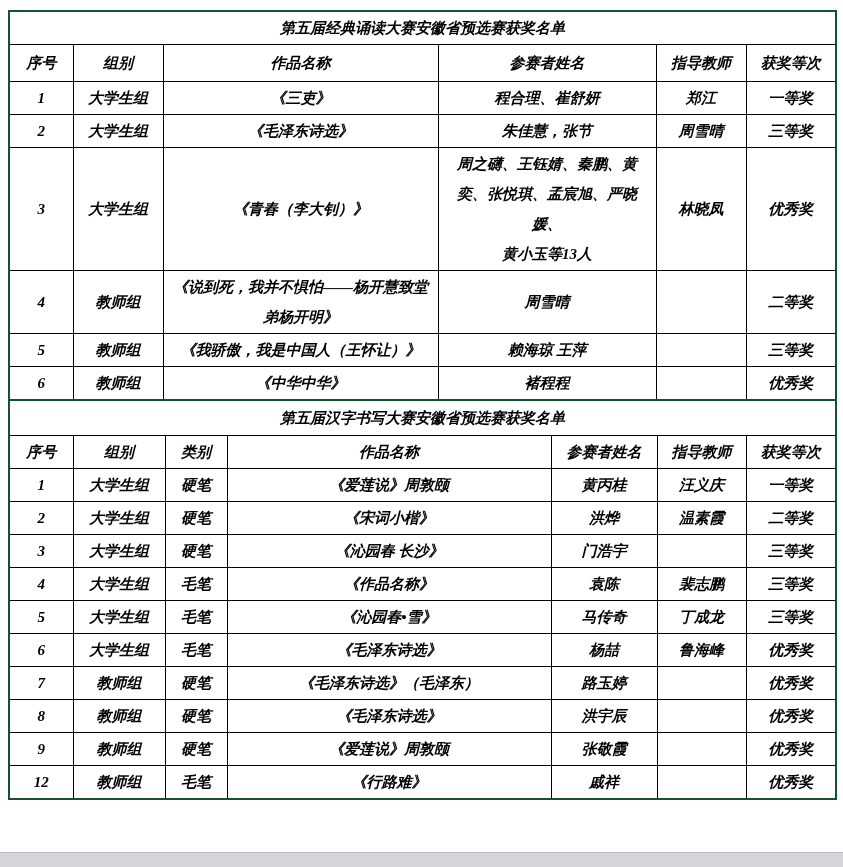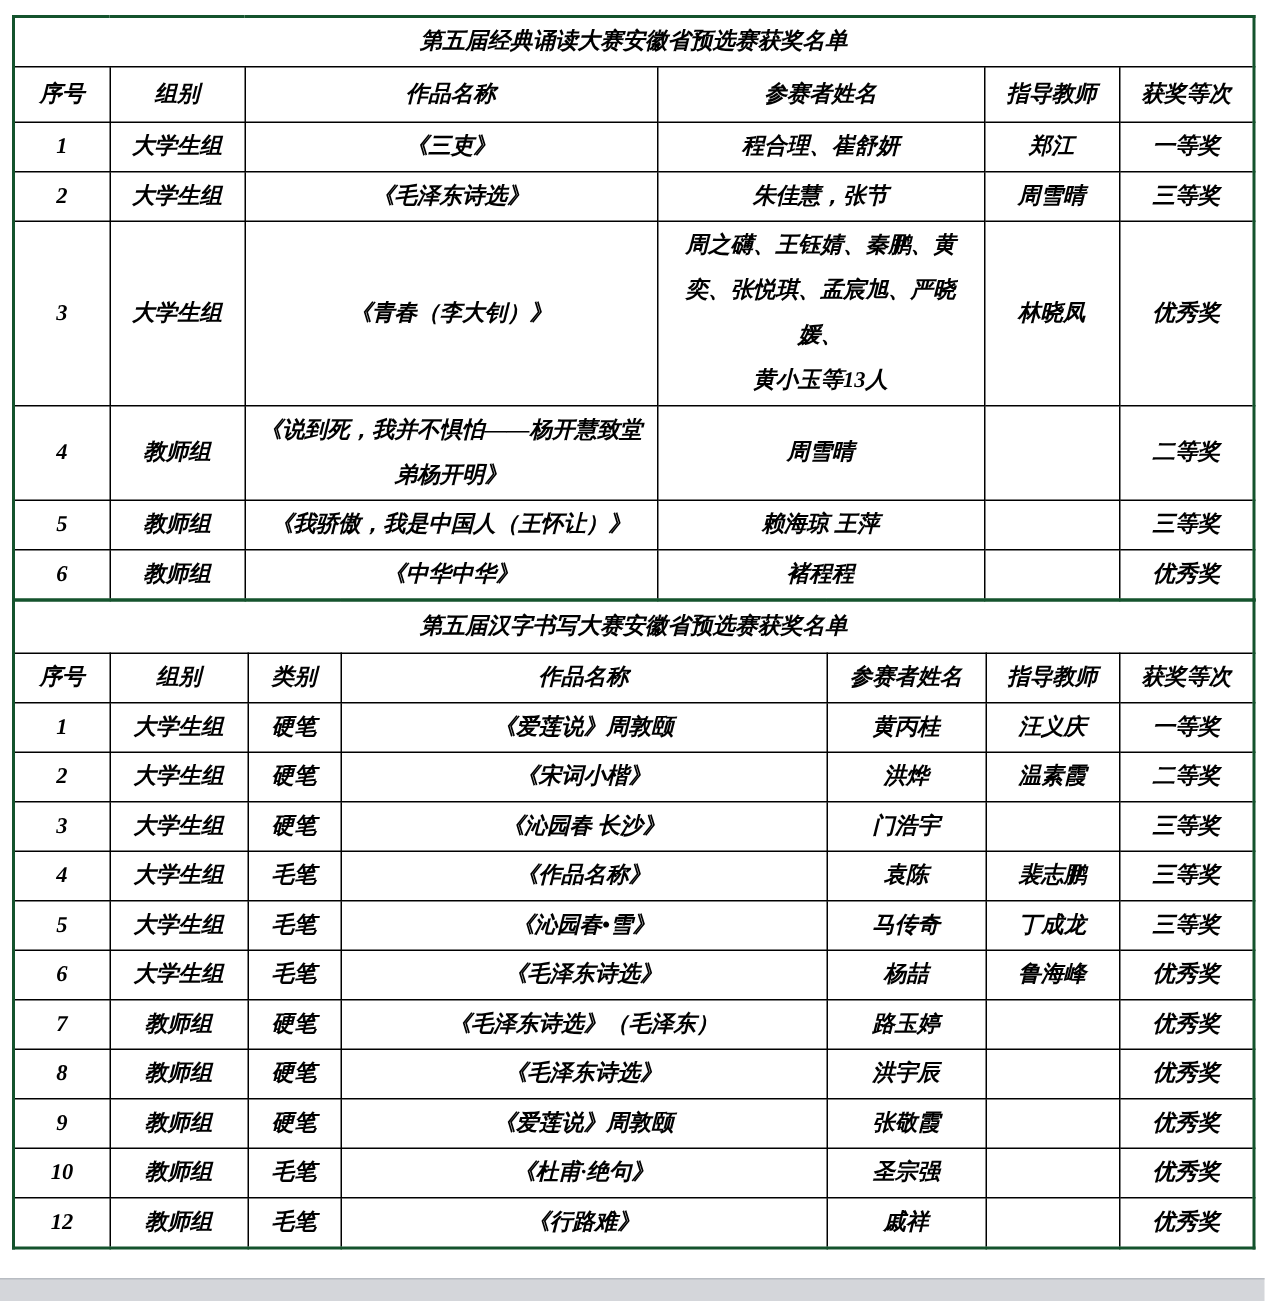--- a/index.html
+++ b/index.html
@@ -241,29 +241,20 @@
         <tr style="height: 30px;">
           <td>9</td>
           <td>教师组</td>
           <td>硬笔</td>
           <td>《爱莲说》周敦颐</td>
           <td>张敬霞</td>
           <td></td>
           <td>优秀奖</td>
         </tr>
         <tr style="height: 30px;">
-          <td>10</td>
-          <td>教师组</td>
-          <td>毛笔</td>
-          <td>《杜甫·绝句》</td>
-          <td>圣宗强</td>
-          <td></td>
-          <td>优秀奖</td>
-        </tr>
-        <tr style="height: 30px;">
           <td>12</td>
           <td>教师组</td>
           <td>毛笔</td>
           <td>《行路难》</td>
           <td>戚祥</td>
           <td></td>
           <td>优秀奖</td>
         </tr>
       </tbody>
   </table>

